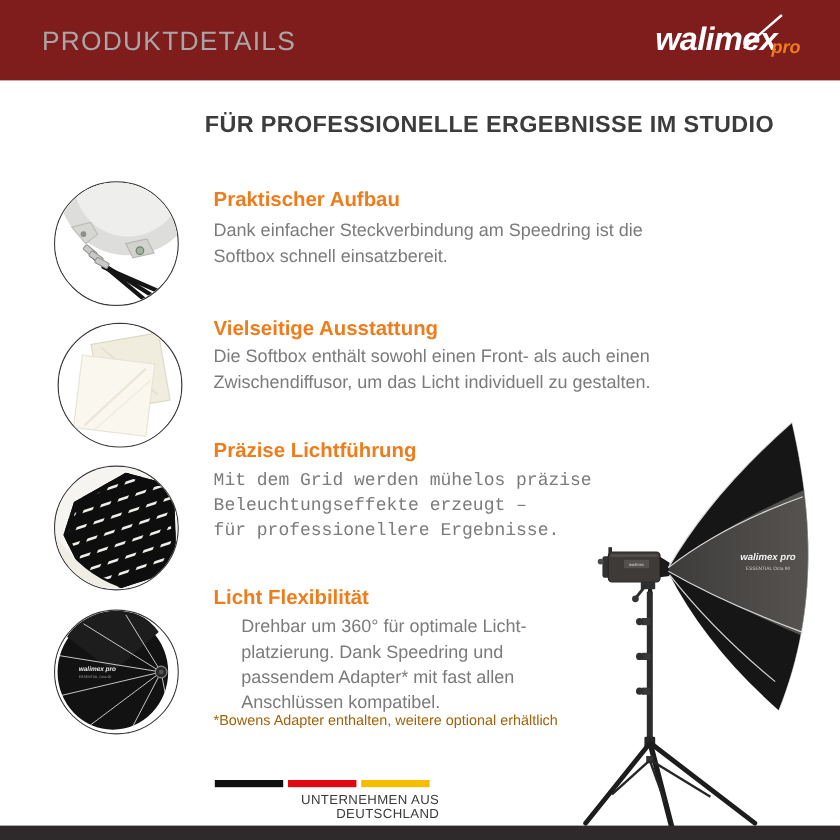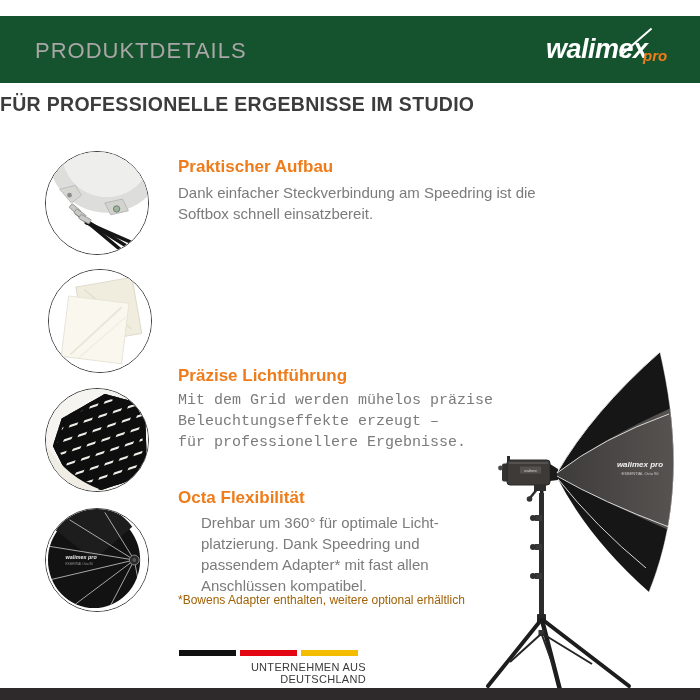--- a/index.html
+++ b/index.html
@@ -1,28 +1,28 @@
 <!DOCTYPE html>
 <html><head>
 <meta charset="utf-8">
 <style>
   * { margin:0; padding:0; box-sizing:border-box; }
   body { background:#ffffff; font-family:"Liberation Sans", sans-serif; }
   .page { position:relative; width:700px; height:700px; background:#ffffff; overflow:hidden; }
 
   
-  .header { position:absolute; left:0; top:16px; width:700px; height:67px; background:#14532d; }
+  .header { position:absolute; left:0; top:0; width:700px; height:67px; background:#7f1d1d; }
   .header-title { position:absolute; left:35px; top:22px; font-size:22px; letter-spacing:1px; color:#a9a6a7; font-weight:400; }
   .logo { position:absolute; right:24px; top:16px; width:130px; height:40px; }
   .logo-main { position:absolute; left:0; top:2px; font-size:27px; font-weight:bold; font-style:italic; color:#ffffff; letter-spacing:-0.5px; }
   .logo-pro { position:absolute; left:97px; top:15px; font-size:15px; font-weight:bold; font-style:italic; color:#ef7c1b; }
   .logo-slash { position:absolute; left:74px; top:23px; width:42px; height:2.4px; background:#ffffff; transform:rotate(-41deg); transform-origin:left center; }
 
   
-  .intro-heading { position:absolute; left:0; top:93px; width:645px; text-align:left; font-size:19.5px; font-weight:bold; color:#3c3c3c; letter-spacing:0.3px; }
+  .intro-heading { position:absolute; left:0; top:93px; width:645px; text-align:right; font-size:19.5px; font-weight:bold; color:#3c3c3c; letter-spacing:0.3px; }
 
   
   .circle { position:absolute; width:104px; height:104px; border-radius:50%; border:1.5px solid #3a3a3a; background:#ffffff; overflow:hidden; }
   .c1 { left:45px; top:151px; }
   .c2 { left:48px; top:269px; }
   .c3 { left:45px; top:388px; }
   .c4 { left:45px; top:508px; }
   .circle svg { width:100%; height:100%; display:block; }
 
   
@@ -150,27 +150,30 @@
       <circle cx="90" cy="52" r="2" fill="#555555"></circle>
       <text x="20" y="51" font-size="5.5" font-style="italic" font-weight="bold" fill="#e8e8e8">walimex pro</text>
       <text x="20" y="57" font-size="3" fill="#9a9a9a">ESSENTIAL Octa 90</text>
     </svg>
   </div>
 
   <div class="f-title t1">Praktischer Aufbau</div>
   <div class="f-body b1">Dank einfacher Steckverbindung am Speedring ist die
 Softbox schnell einsatzbereit.</div>
 
+  <div class="f-title t2">Vielseitige Ausstattung</div>
+  <div class="f-body b2">Die Softbox enthält sowohl einen Front- als auch einen
+Zwischendiffusor, um das Licht individuell zu gestalten.</div>
 
   <div class="f-title t3">Präzise Lichtführung</div>
   <div class="f-body b3">Mit dem Grid werden mühelos präzise
 Beleuchtungseffekte erzeugt –
 für professionellere Ergebnisse.</div>
 
-  <div class="f-title t4">Octa Flexibilität</div>
+  <div class="f-title t4">Licht Flexibilität</div>
   <div class="f-body b4">Drehbar um 360° für optimale Licht-
 platzierung. Dank Speedring und
 passendem Adapter* mit fast allen
 Anschlüssen kompatibel.</div>
   <div class="f-foot fn4">*Bowens Adapter enthalten, weitere optional erhältlich</div>
 
   <div class="product-image">
     <svg viewBox="0 0 220 370">
       <defs>
         <clipPath id="sbox">

